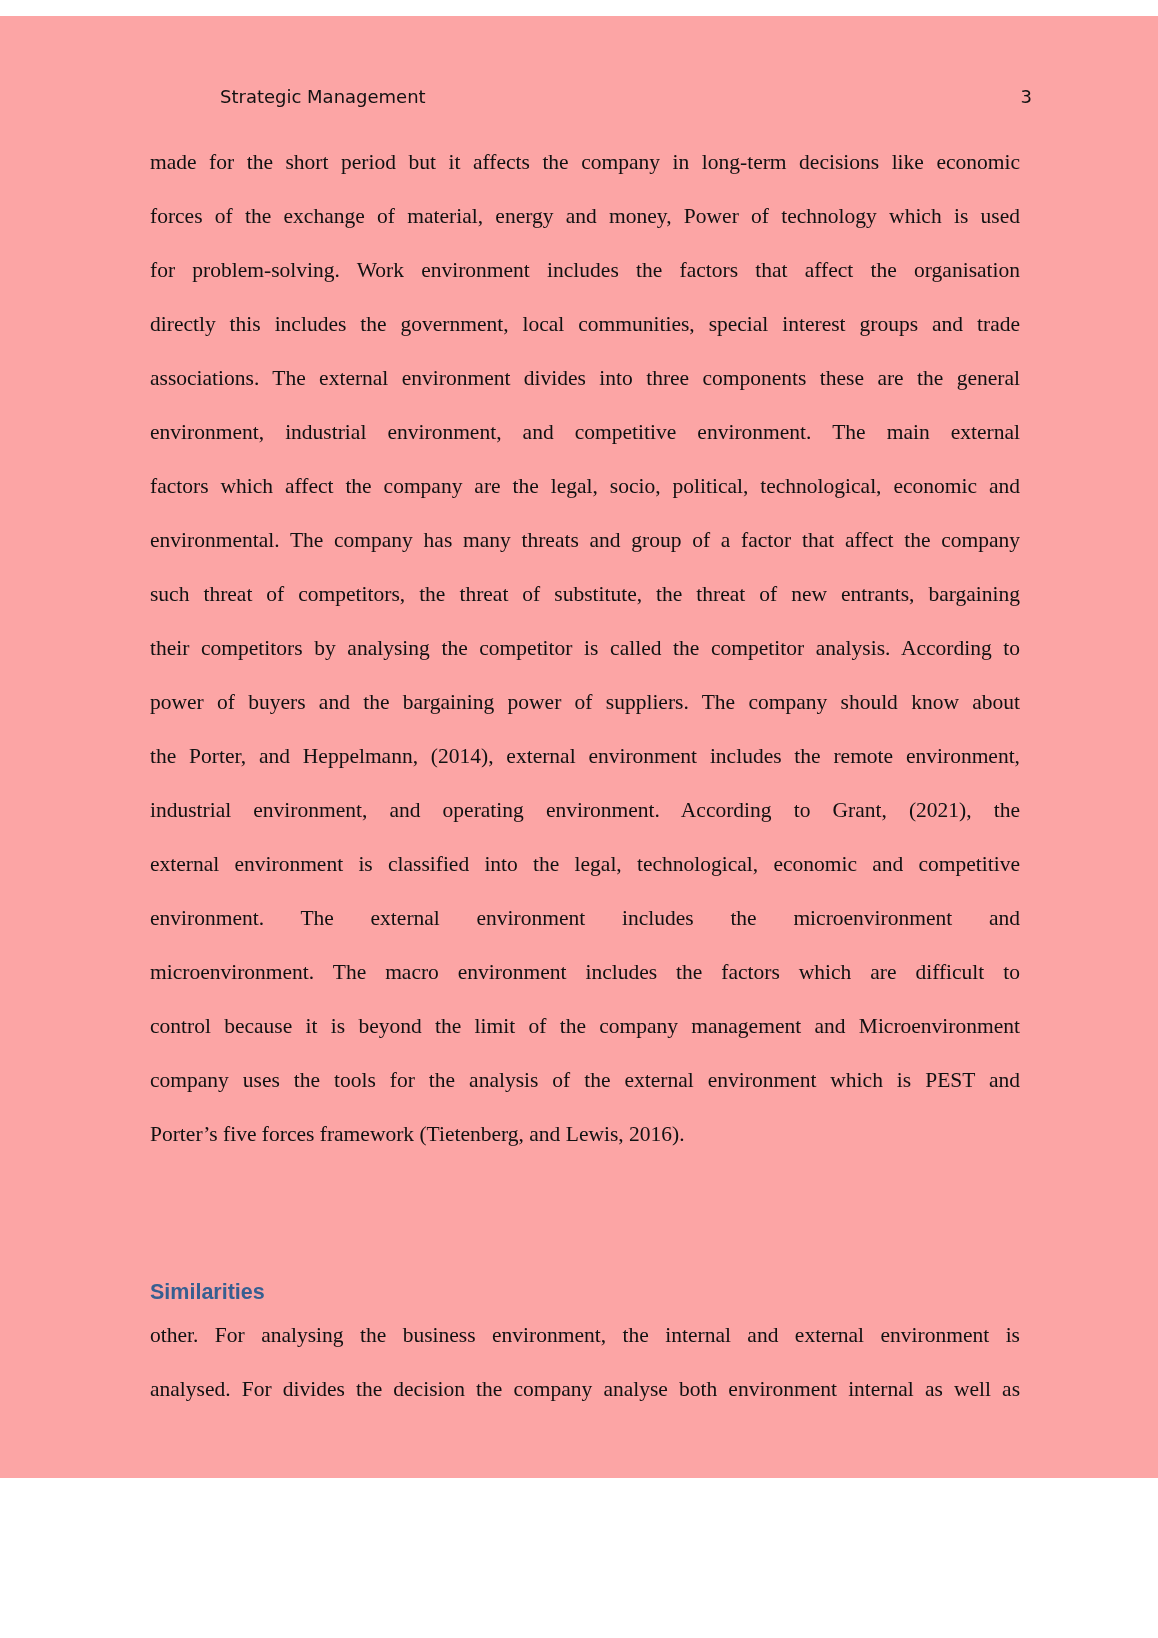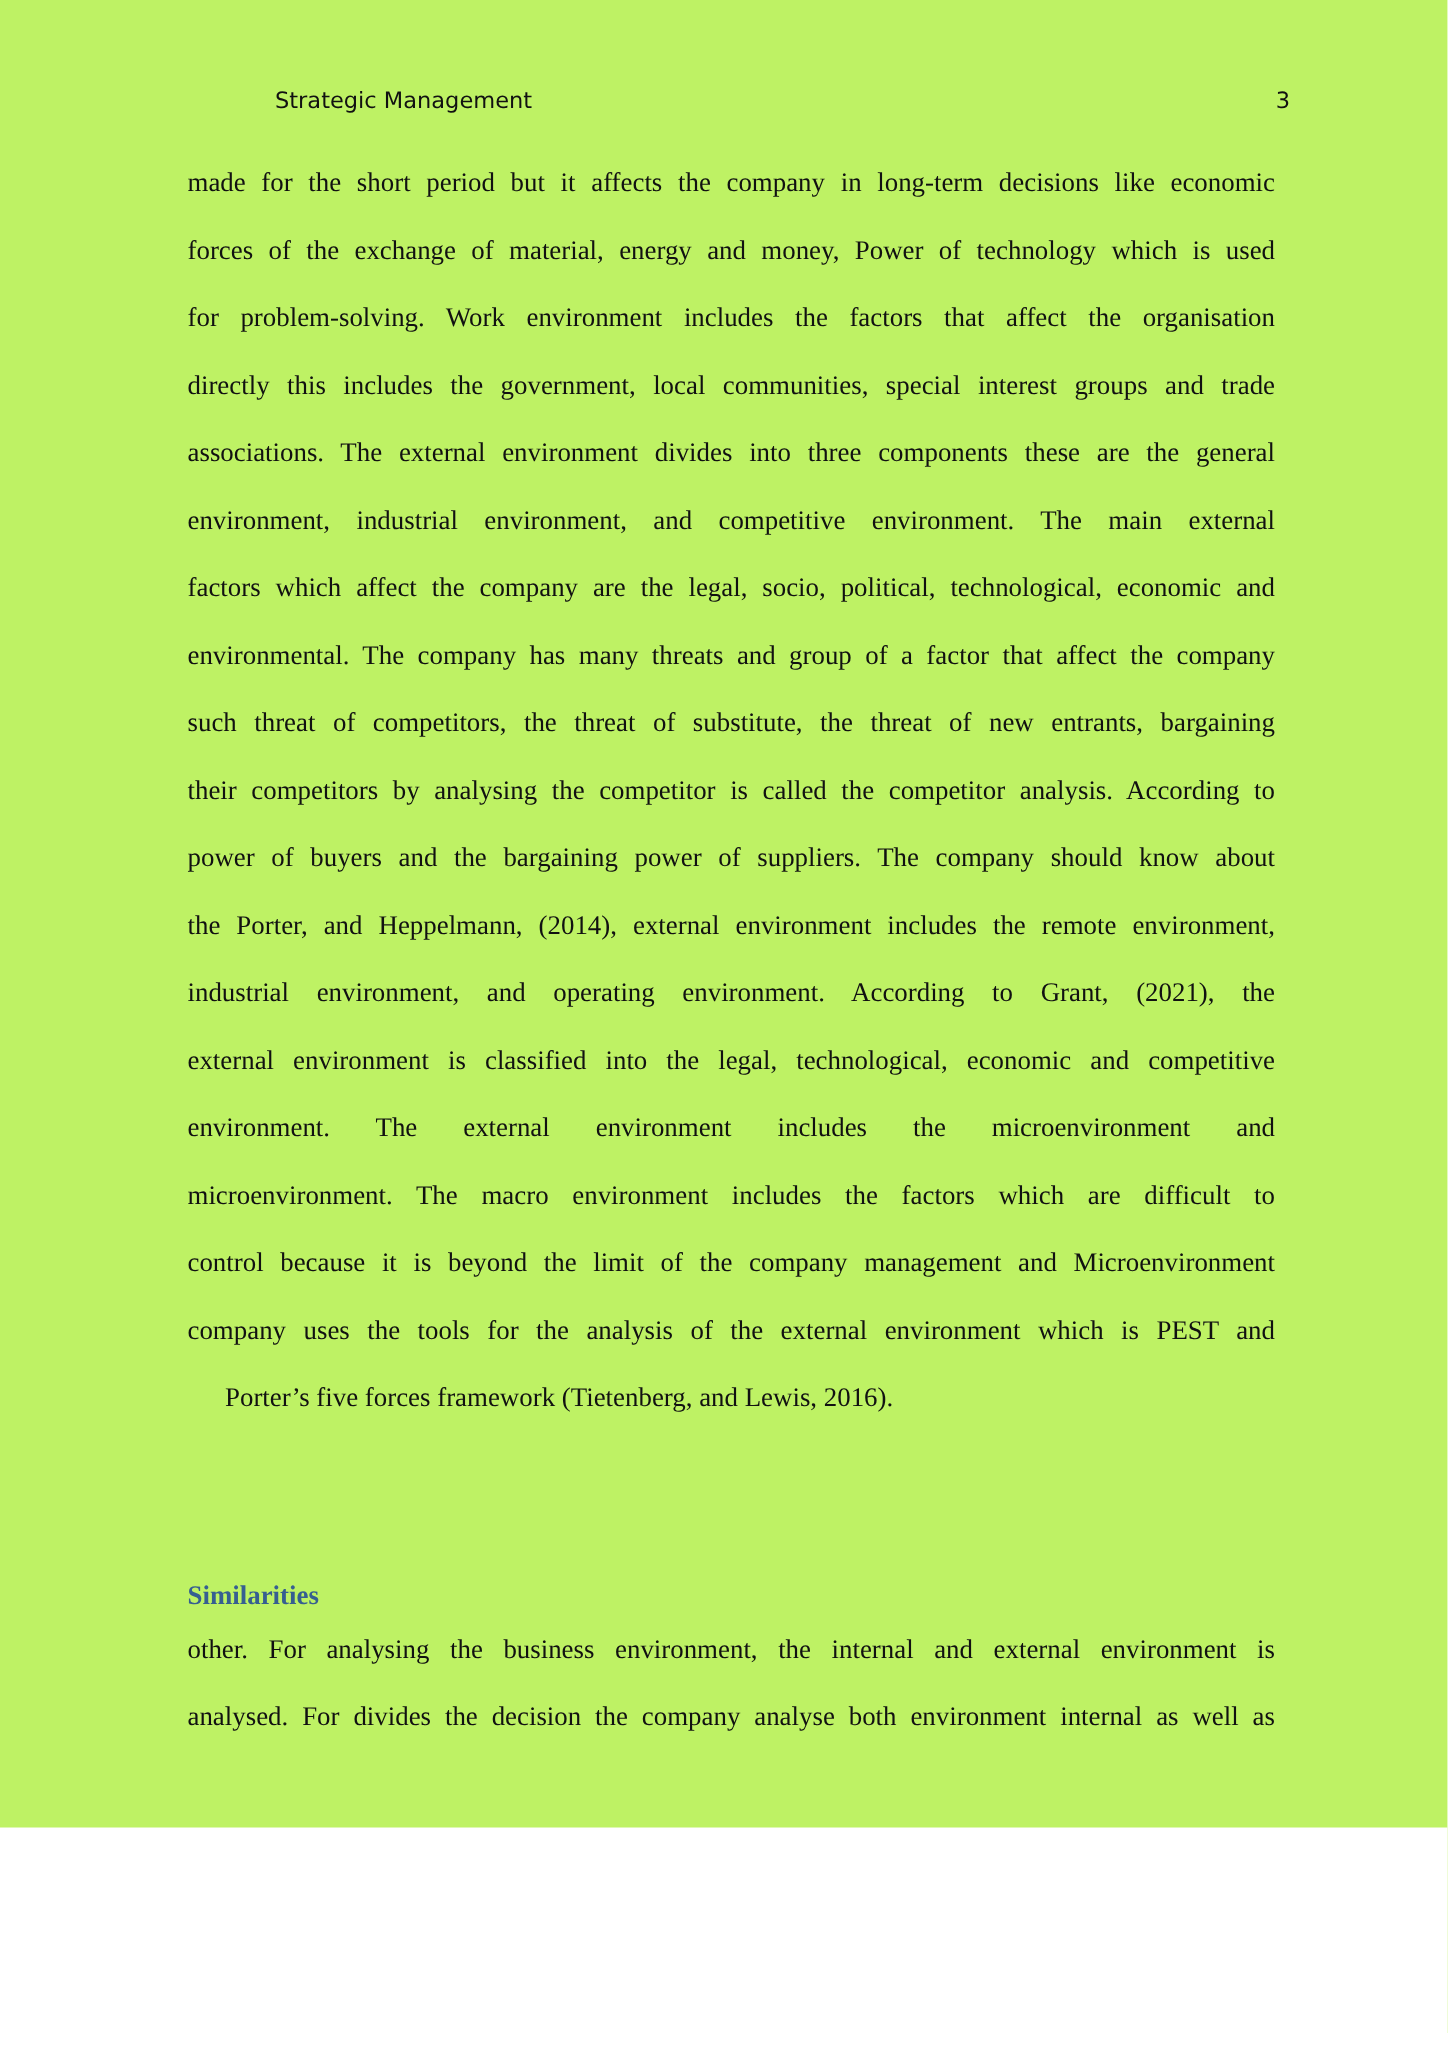--- a/index.html
+++ b/index.html
@@ -1,37 +1,37 @@
 <!DOCTYPE html>
 <html><head>
 <meta charset="utf-8">
 <style>
   html, body { margin: 0; padding: 0; background: #ffffff; }
   body { width: 1158px; height: 1638px; position: relative; overflow: hidden; }
-  .page { position: absolute; left: 0; top: 0; width: 1158px; height: 1462px; background: #bef264; }
+  .page { position: absolute; left: 0; top: 16px; width: 1158px; height: 1462px; background: #fca5a5; }
   .header-title {
     position: absolute; left: 220px; top: 70px;
     font-family: "DejaVu Sans", sans-serif; font-size: 18px; color: #111;
   }
   .header-page {
     position: absolute; left: 1020px; top: 70px; width: 12px;
     font-family: "DejaVu Sans", sans-serif; font-size: 18px; color: #111; text-align: right;
   }
   .body-text {
     position: absolute; left: 150px; width: 870px;
     font-family: "Liberation Serif", serif; font-size: 21.5px; color: #111;
   }
   .line {
     height: 54px; line-height: 28px; text-align: justify; text-align-last: justify;
     white-space: normal; overflow: hidden;
   }
-  .line.last { text-align-last: left; margin-left: 30px; }
+  .line.last { text-align-last: left; }
   .heading {
     position: absolute; left: 150px; top: 1264px;
-    font-family: Liberation Serif, serif; font-weight: bold; font-size: 21.5px;
+    font-family: Liberation Sans, sans-serif; font-weight: bold; font-size: 21.5px;
     color: #365f91;
   }
 </style>
 </head>
 <body>
 
 <div class="page">
   <div class="header-title">Strategic Management</div>
   <div class="header-page">3</div>
 

